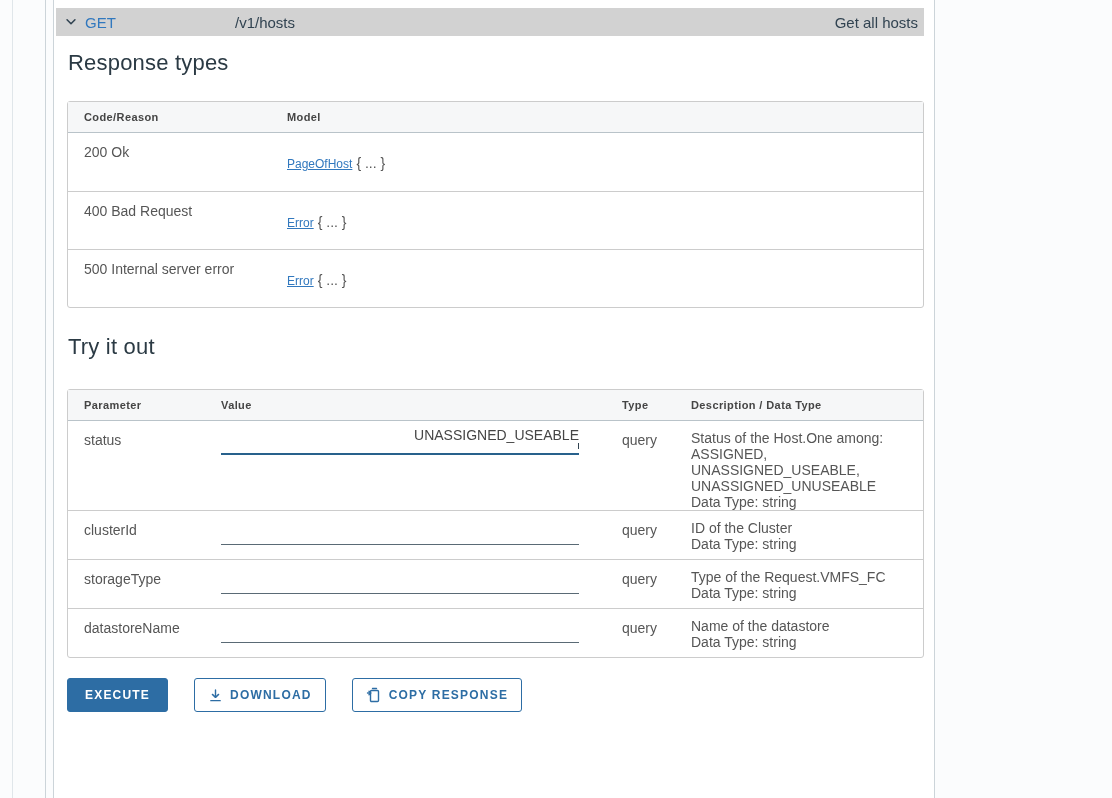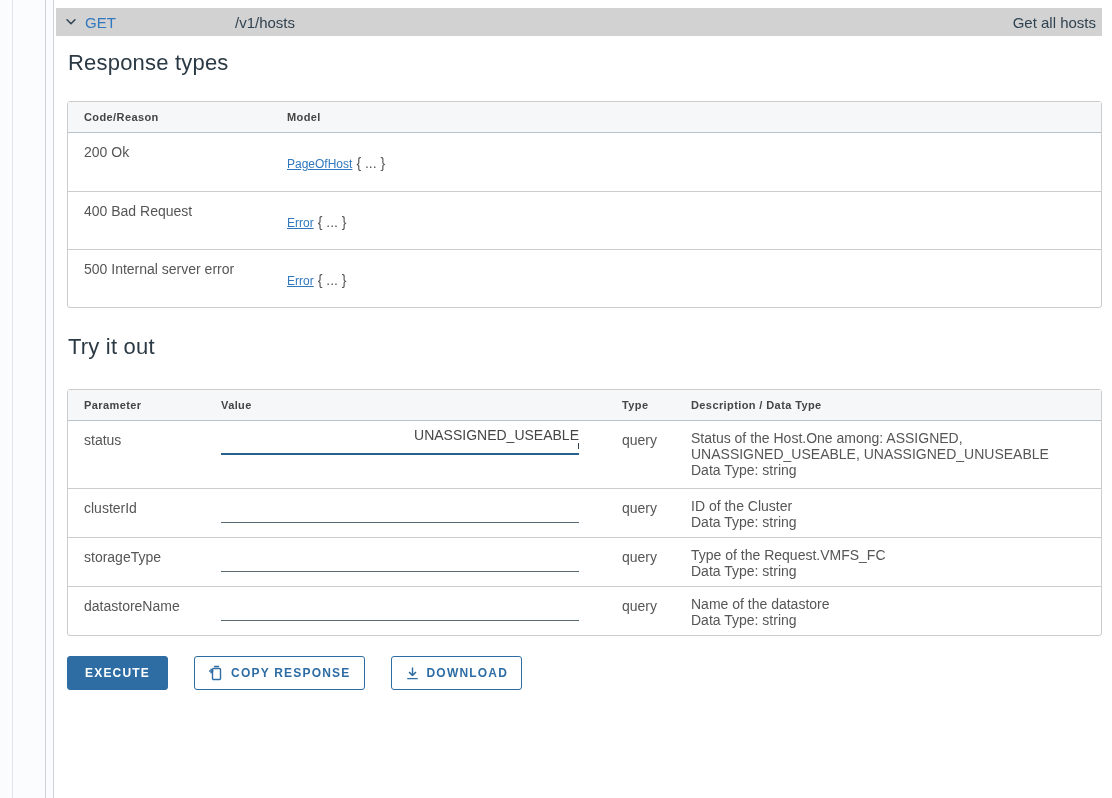--- a/index.html
+++ b/index.html
@@ -3,21 +3,21 @@
 <meta charset="utf-8">
 <style>
   * { margin:0; padding:0; box-sizing:border-box; }
   html,body { background:#fbfcfd; }
   body { font-family:"Liberation Sans", sans-serif; }
   .screen { position:relative; width:1112px; height:798px; background:#fbfcfd; overflow:hidden; }
 
   .vrule-faint { position:absolute; left:12px; top:0; bottom:0; width:1px; background:#e0e6ea; }
   .vrule-card  { position:absolute; left:45px; top:0; bottom:0; width:1px; background:#ccd4d9; }
 
-  .panel { position:absolute; left:53px; top:0; bottom:0; width:1060px; background:#ffffff;
+  .panel { position:absolute; left:53px; top:0; bottom:0; width:882px; background:#ffffff;
            border-left:1px solid #ccd4d9; border-right:1px solid #ccd4d9; }
 
   
   .op-bar { margin:8px 10px 0 2px; height:28px; background:#d2d2d2;
             display:flex; align-items:center; padding:0 6px 0 8px; cursor:pointer; }
   .op-bar .chev { width:14px; height:14px; margin-right:7px; display:inline-flex; }
   .op-method { color:#3178be; font-size:15px; width:150px; }
   .op-path   { color:#314351; font-size:15px; }
   .op-summary{ margin-left:auto; color:#314351; font-size:15px; }
 
@@ -190,38 +190,38 @@
             <td class="ti-td-desc">
               <div>Name of the datastore</div>
               <div>Data Type: string</div>
             </td>
           </tr>
         </tbody>
       </table>
 
       <div class="actions">
         <button class="btn btn-primary">EXECUTE</button>
+        <button class="btn btn-outline">
+          <span>
+            <svg viewBox="0 0 16 16" width="15" height="15" fill="none" stroke="#2d6da4" stroke-width="1.5" stroke-linecap="round" stroke-linejoin="round">
+              <path d="M8 2 L8 9.5"></path>
+              <path d="M4.7 6.8 L8 10 L11.3 6.8"></path>
+              <path d="M3 13.5 L13 13.5"></path>
+            </svg>
+          </span>
+          <span>DOWNLOAD</span>
+        </button>
         <button class="btn btn-outline">
           <span>
             <svg viewBox="0 0 16 16" width="16" height="16" fill="none" stroke="#2d6da4" stroke-width="1.4" stroke-linecap="round" stroke-linejoin="round">
               <rect x="4.5" y="3.5" width="8" height="11" rx="1"></rect>
               <path d="M1.5 6 L4.5 6"></path>
               <path d="M3 4.2 L4.8 6 L3 7.8"></path>
               <path d="M6.5 1.5 L10.5 1.5"></path>
             </svg>
           </span>
           <span>COPY RESPONSE</span>
         </button>
-        <button class="btn btn-outline">
-          <span>
-            <svg viewBox="0 0 16 16" width="15" height="15" fill="none" stroke="#2d6da4" stroke-width="1.5" stroke-linecap="round" stroke-linejoin="round">
-              <path d="M8 2 L8 9.5"></path>
-              <path d="M4.7 6.8 L8 10 L11.3 6.8"></path>
-              <path d="M3 13.5 L13 13.5"></path>
-            </svg>
-          </span>
-          <span>DOWNLOAD</span>
-        </button>
       </div>
 
     </div>
   </div>
 </div>
 
 </body></html>

